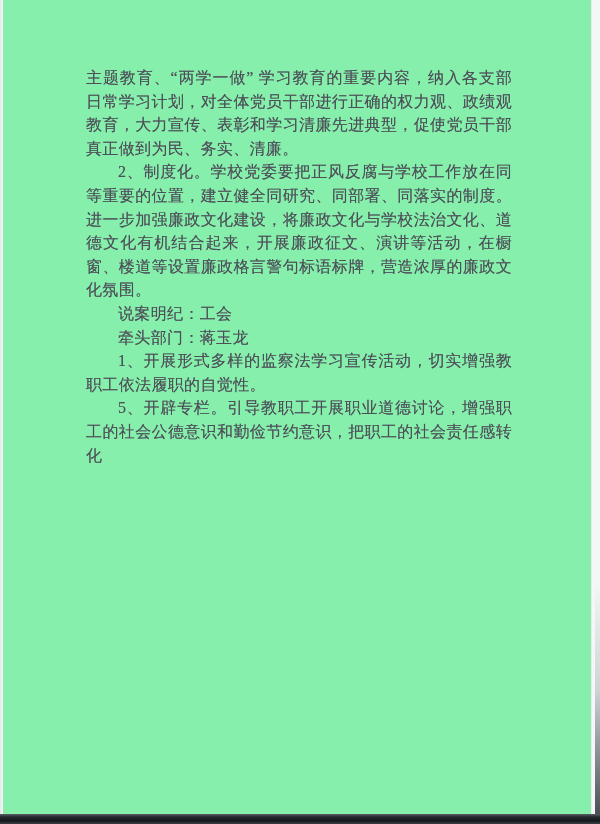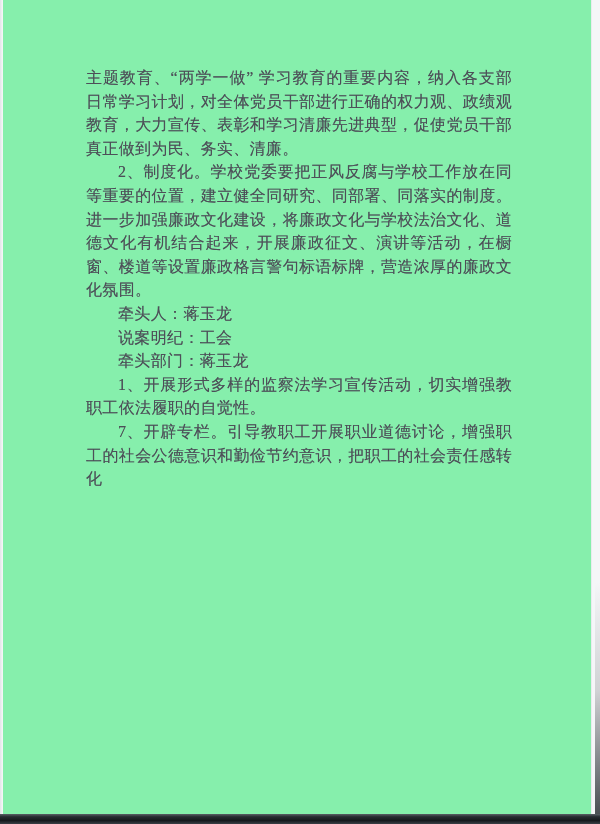--- a/index.html
+++ b/index.html
@@ -79,23 +79,22 @@
 
 <div class="scan-page">
 
   <div class="edge-left"></div>
   <div class="edge-right-margin"></div>
   <div class="edge-right-line"></div>
 
   <div class="doc-body">
     <p class="para">主题教育、“两学一做” 学习教育的重要内容，纳入各支部日常学习计划，对全体党员干部进行正确的权力观、政绩观教育，大力宣传、表彰和学习清廉先进典型，促使党员干部真正做到为民、务实、清廉。</p>
     <p class="para indent">2、制度化。学校党委要把正风反腐与学校工作放在同等重要的位置，建立健全同研究、同部署、同落实的制度。进一步加强廉政文化建设，将廉政文化与学校法治文化、道德文化有机结合起来，开展廉政征文、演讲等活动，在橱窗、楼道等设置廉政格言警句标语标牌，营造浓厚的廉政文化氛围。</p>
-    <p class="para indent">牵头人：蒋玉龙</p>
     <p class="para indent">说案明纪：工会</p>
     <p class="para indent">牵头部门：蒋玉龙</p>
     <p class="para indent">1、开展形式多样的监察法学习宣传活动，切实增强教职工依法履职的自觉性。</p>
-    <p class="para indent">7、开辟专栏。引导教职工开展职业道德讨论，增强职工的社会公德意识和勤俭节约意识，把职工的社会责任感转化</p>
+    <p class="para indent">5、开辟专栏。引导教职工开展职业道德讨论，增强职工的社会公德意识和勤俭节约意识，把职工的社会责任感转化</p>
   </div>
 
   <div class="edge-right-shadow"></div>
   <div class="edge-bottom-bar"></div>
 
 </div>
 
 </body></html>

